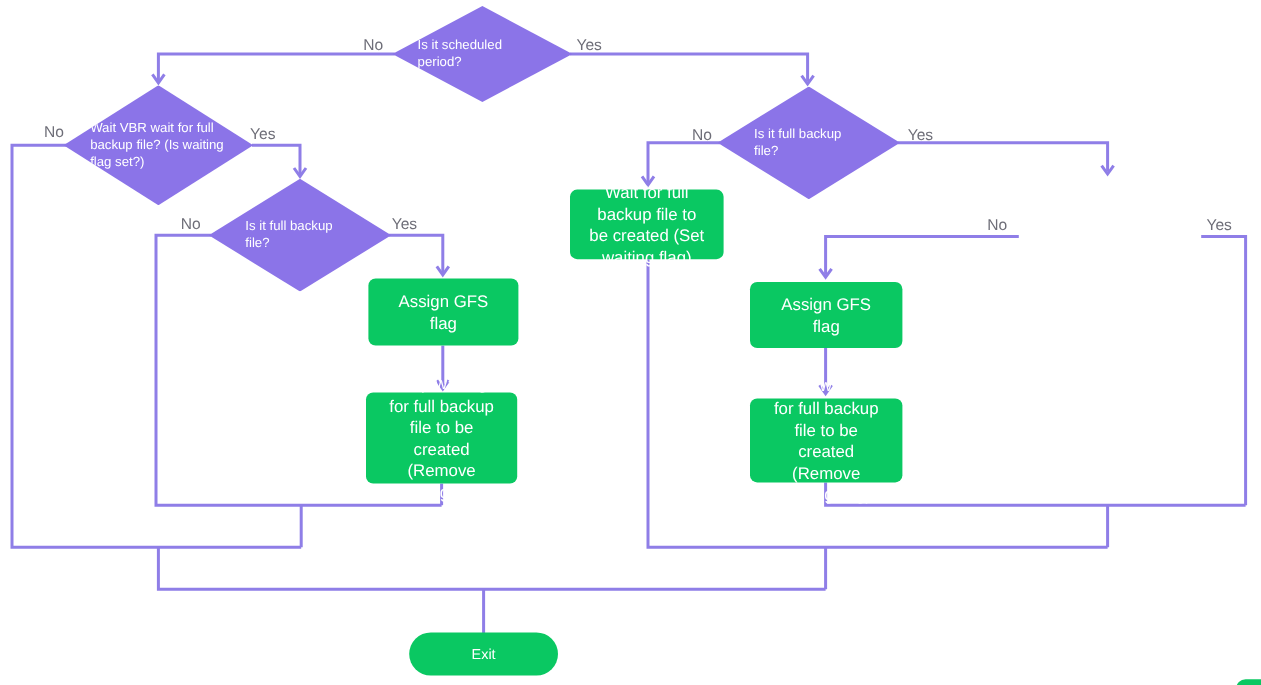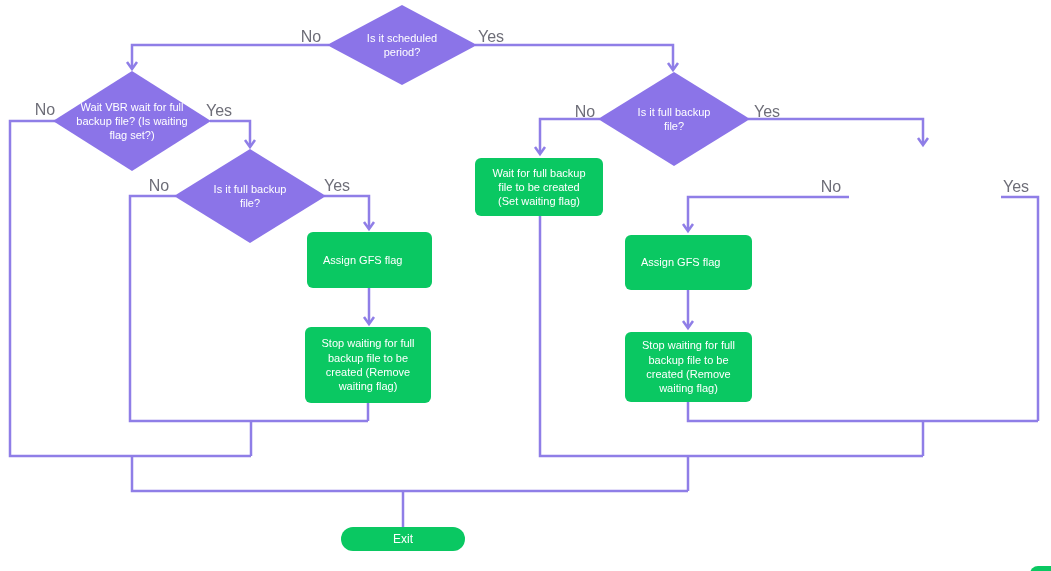--- a/index.html
+++ b/index.html
@@ -11,40 +11,39 @@
     overflow: hidden;
     background: #ffffff;
   }
   #connector-svg { position: absolute; left: 0; top: 0; }
 
   .diamond {
     position: absolute;
     display: flex;
     align-items: center;
     justify-content: center;
-    text-align: center;
     background: var(--purple, #8b74e8);
     clip-path: polygon(50% 0, 100% 50%, 50% 100%, 0 50%);
     color: var(--text_white, #fff);
     font-size: 11px;
     line-height: 1.28;
     z-index: 2;
   }
   .diamond .inner { width: 72%; }
 
   .process {
     position: absolute;
     display: flex;
     align-items: center;
     justify-content: flex-start;
     text-align: center;
     background: var(--green, #0ac862);
     border-radius: 6px;
     color: var(--text_white, #fff);
-    font-size: 11px;
+    font-size: 14px;
     line-height: 1.3;
     z-index: 2;
     padding: 4px 16px;
     box-sizing: border-box;
   }
 
   .terminator {
     position: absolute;
     display: flex;
     align-items: center;
@@ -53,21 +52,21 @@
     border-radius: 18px;
     color: var(--text_white, #fff);
     font-size: 12px;
     z-index: 2;
   }
 
   .edge-label {
     position: absolute;
     transform: translate(-50%, -50%);
     color: var(--label_gray, #6e6e78);
-    font-size: 16px;
+    font-size: 13px;
     z-index: 3;
     white-space: nowrap;
   }
 
   .corner-widget {
     position: absolute;
     background: var(--green, #0ac862);
     border-radius: 8px;
     z-index: 4;
   }
@@ -162,21 +161,21 @@
   </div>
 
   <div class="process" style="left:625px; top:235px; width:127px; height:55px;">
     <div>Assign GFS flag</div>
   </div>
 
   <div class="process" style="left:625px; top:332px; width:127px; height:70px;">
     <div>Stop waiting for full backup file to be created (Remove waiting flag)</div>
   </div>
 
-  <div class="terminator" style="left:341px; top:527px; width:124px; height:24px;">
+  <div class="terminator" style="left:341px; top:527px; width:124px; height:36px;">
     <div>Exit</div>
   </div>
 
   <span class="edge-label" style="left:311px; top:37px;">No</span>
   <span class="edge-label" style="left:491px; top:37px;">Yes</span>
 
   <span class="edge-label" style="left:45px; top:110px;">No</span>
   <span class="edge-label" style="left:219px; top:111px;">Yes</span>
 
   <span class="edge-label" style="left:159px; top:186px;">No</span>

